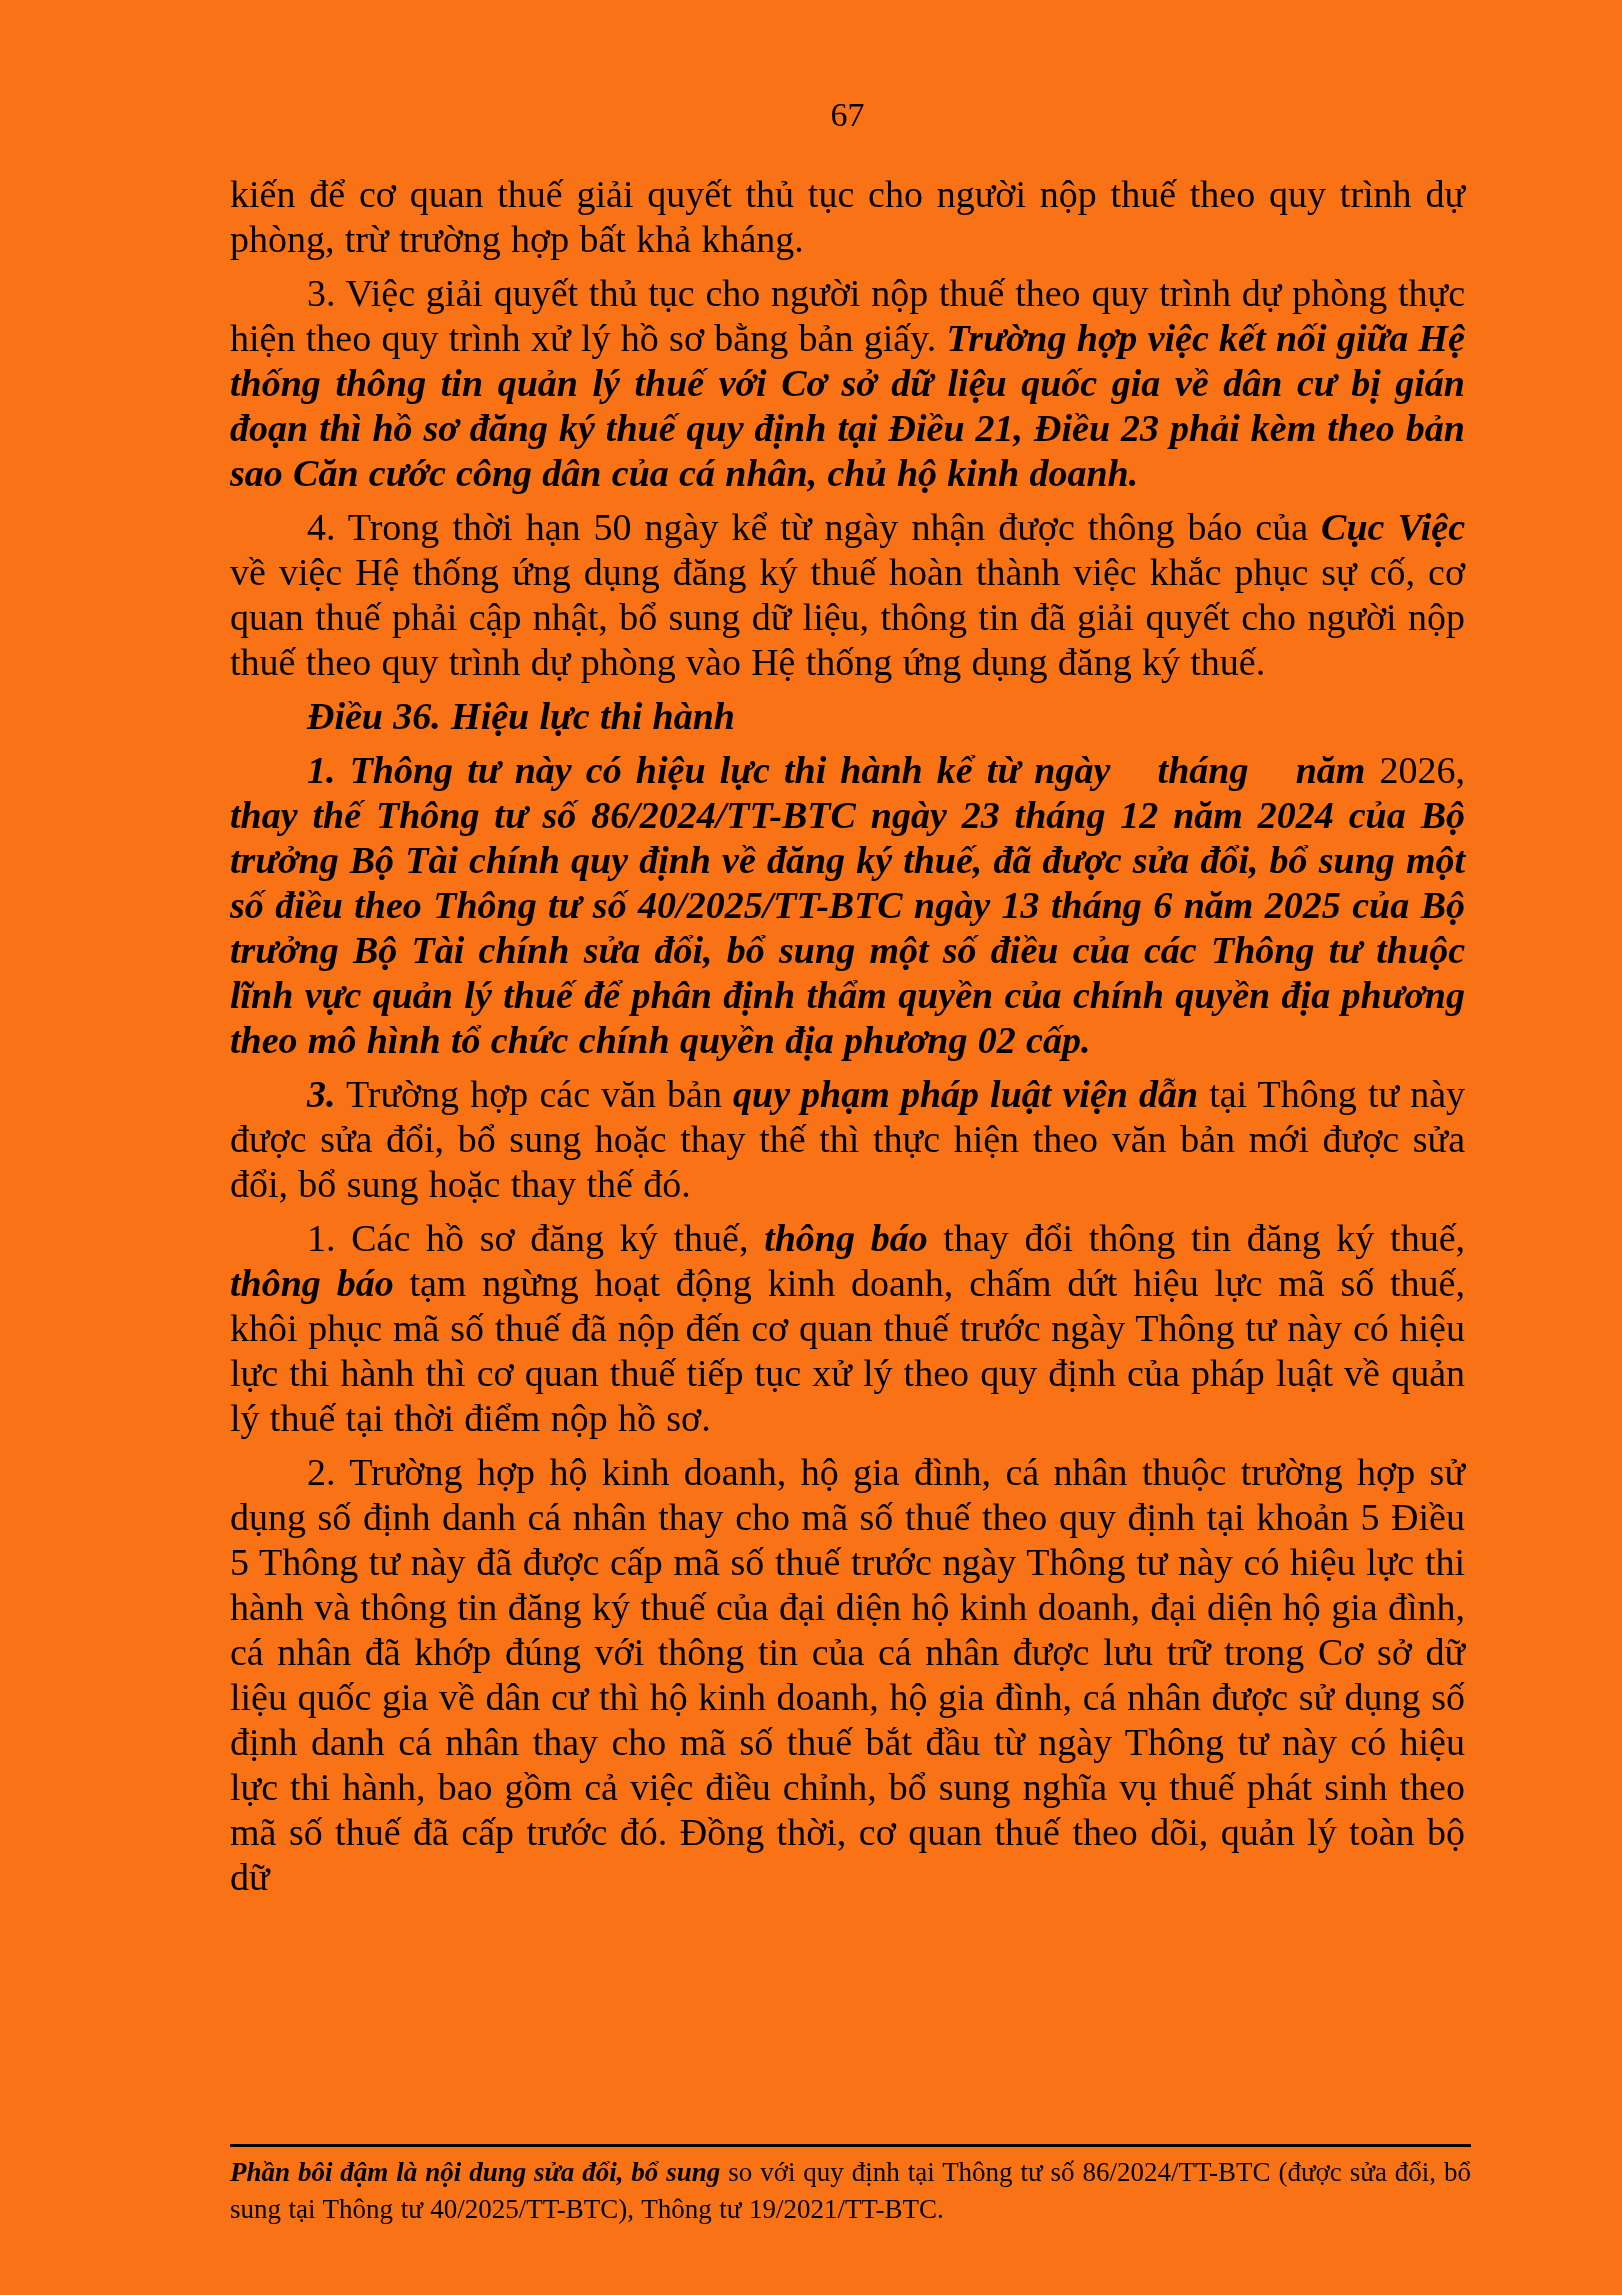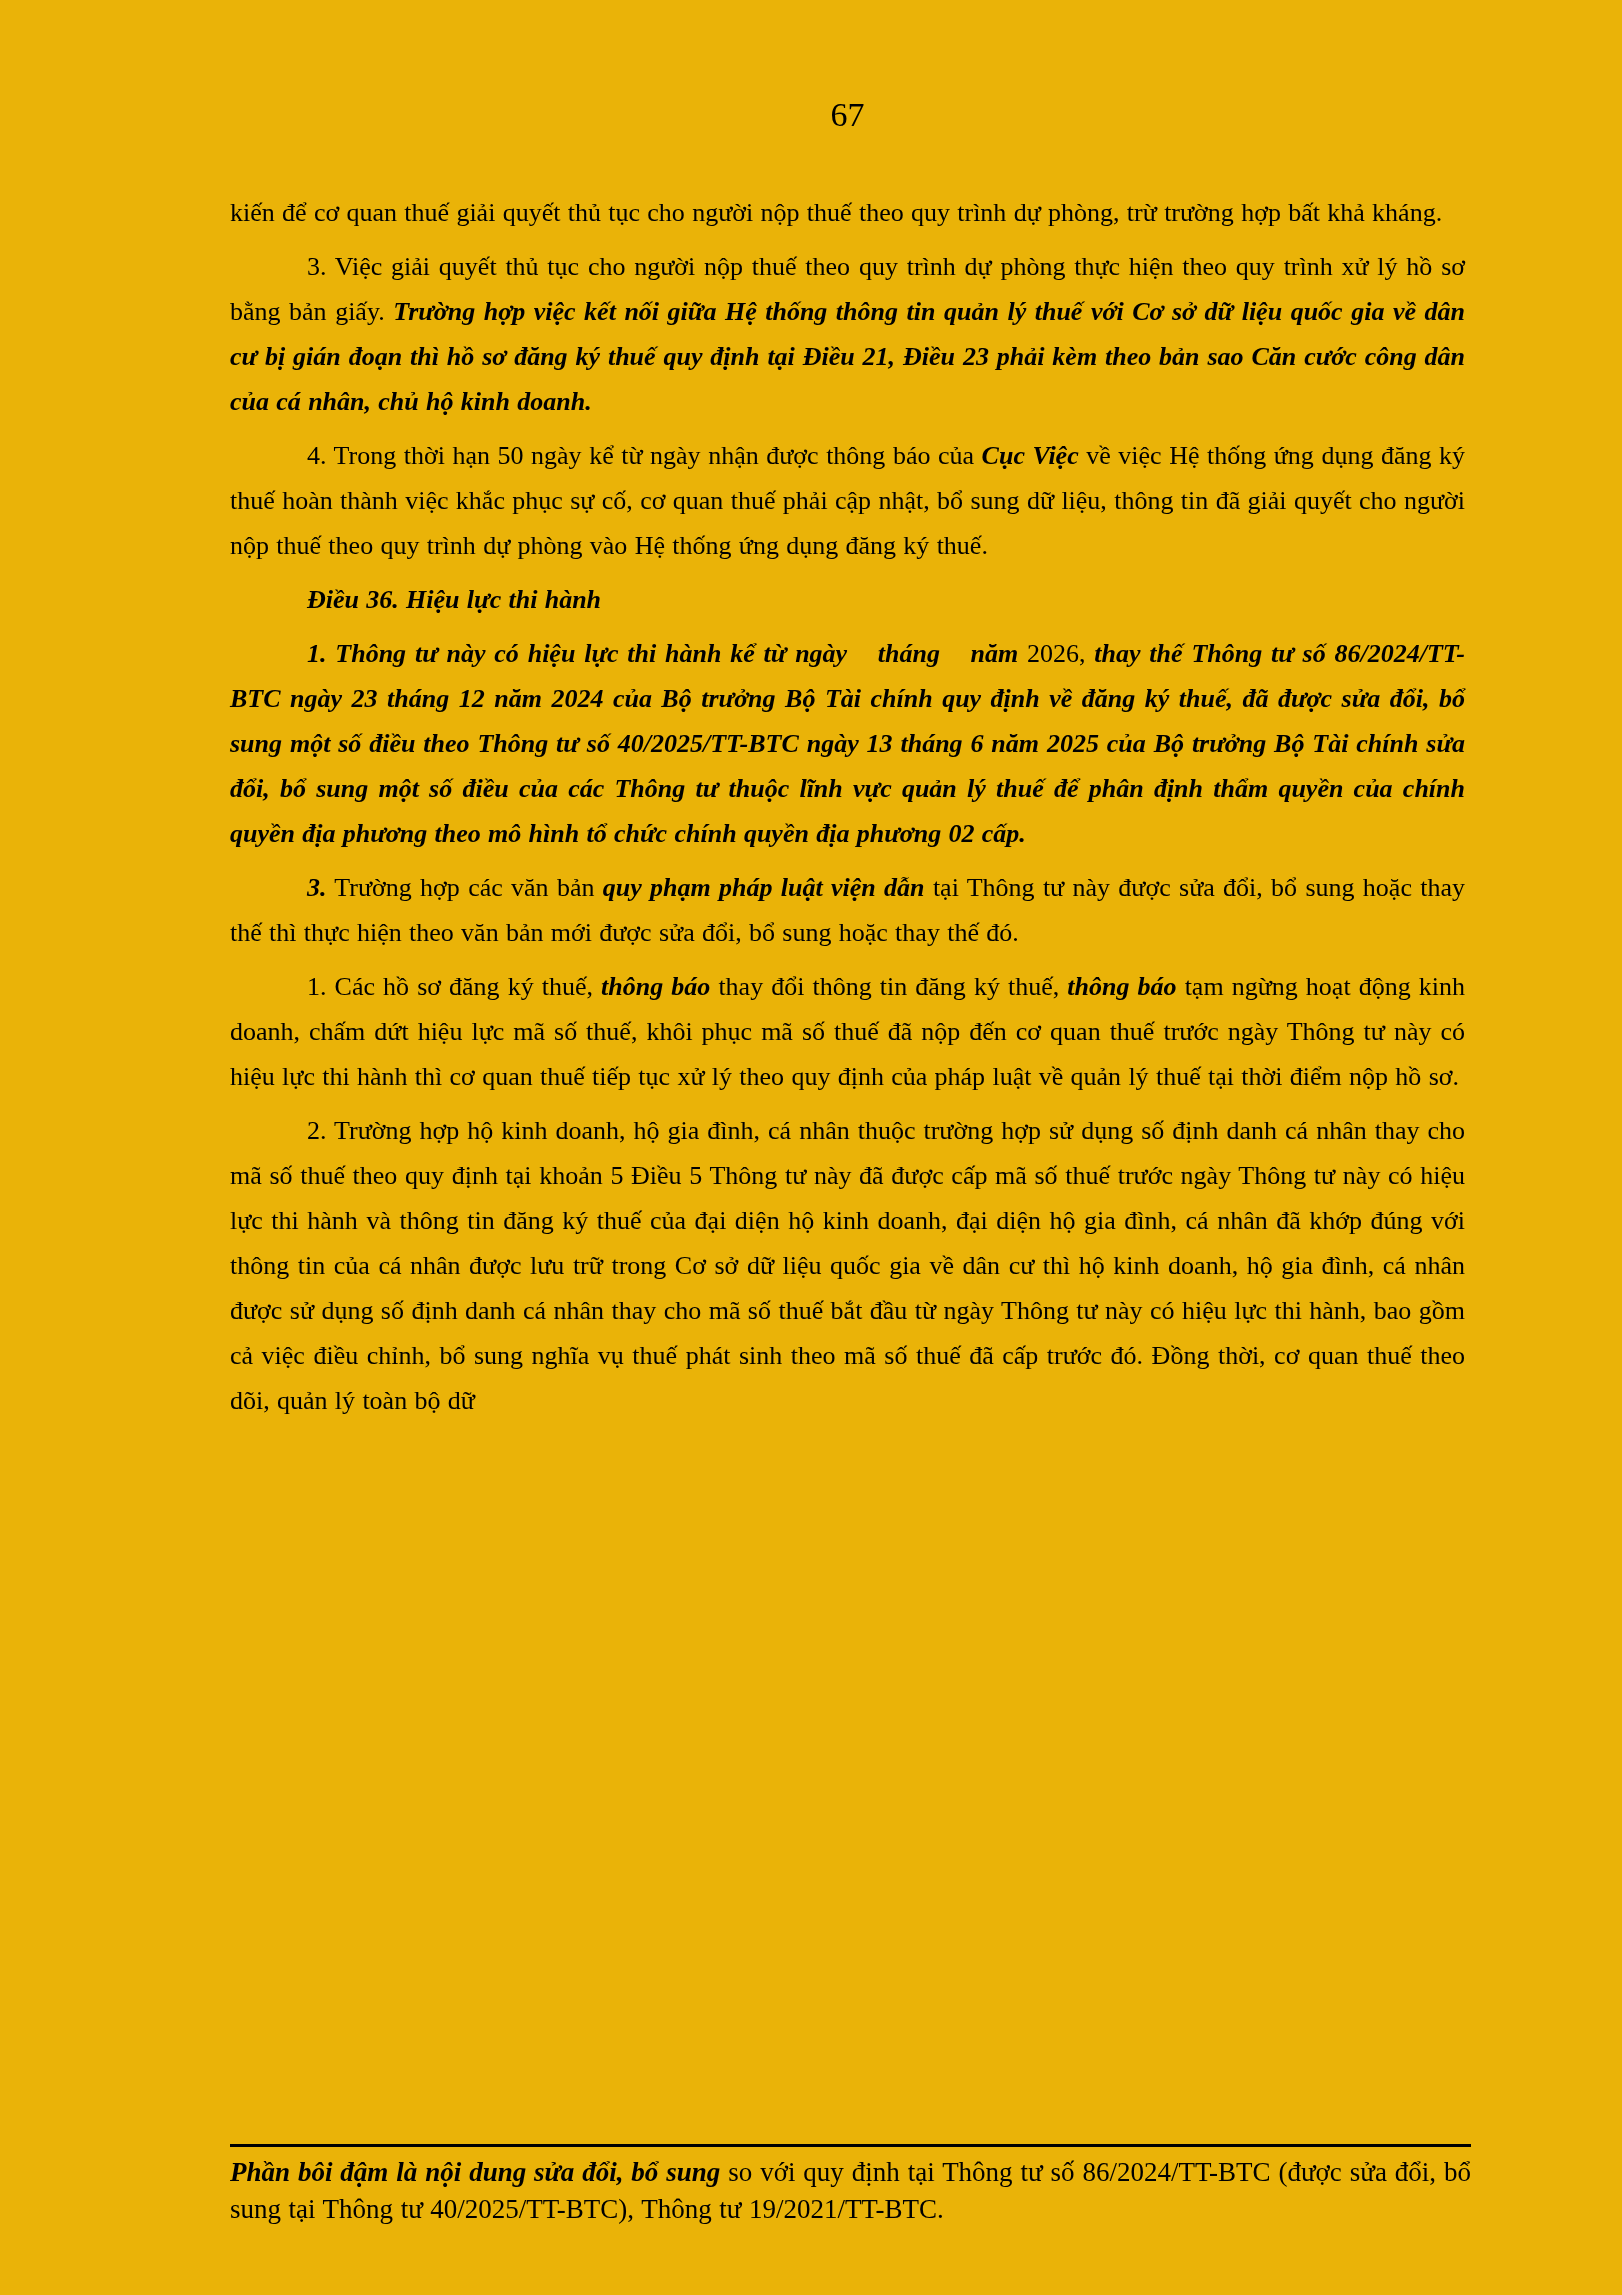--- a/index.html
+++ b/index.html
@@ -4,40 +4,40 @@
 <style>
   html, body {
     margin: 0;
     padding: 0;
     background: #ffffff;
   }
   .page {
     position: relative;
     width: 1623px;
     height: 2295px;
-    background: #eab308;
+    background: #f97316;
     color: #000000;
     font-family: "Liberation Serif", "DejaVu Serif", serif;
     overflow: hidden;
   }
   .page-number {
     position: absolute;
     top: 96px;
     left: 230px;
     width: 1235px;
     text-align: center;
     font-size: 34px;
     line-height: 1.1;
   }
   .doc-body {
     position: absolute;
-    top: 190px;
+    top: 172px;
     left: 230px;
     width: 1235px;
-    font-size: 26px;
+    font-size: 38px;
     line-height: 45px;
     text-align: justify;
     word-spacing: 0.8px;
   }
   .para {
     margin: 0 0 9px 0;
     text-indent: 77px;
   }
   .para.noindent { text-indent: 0; }
   .para.heading {

